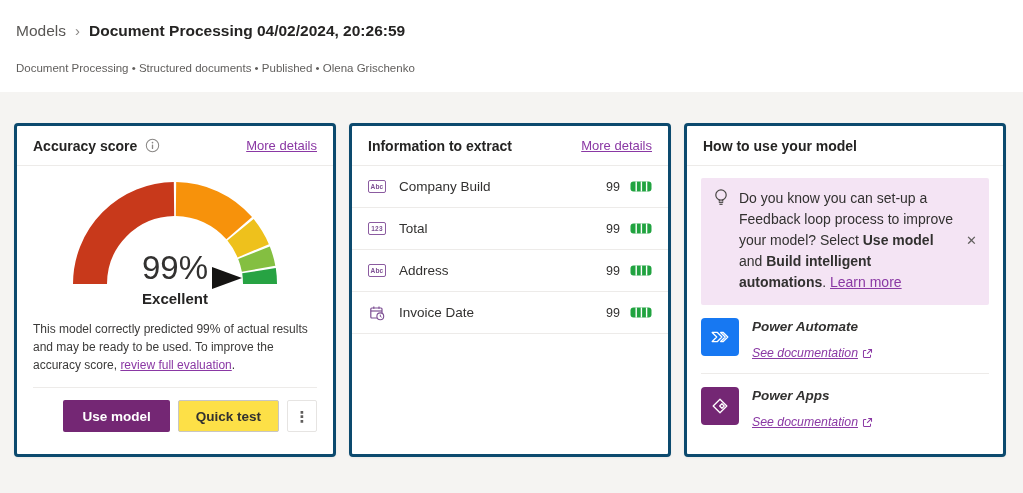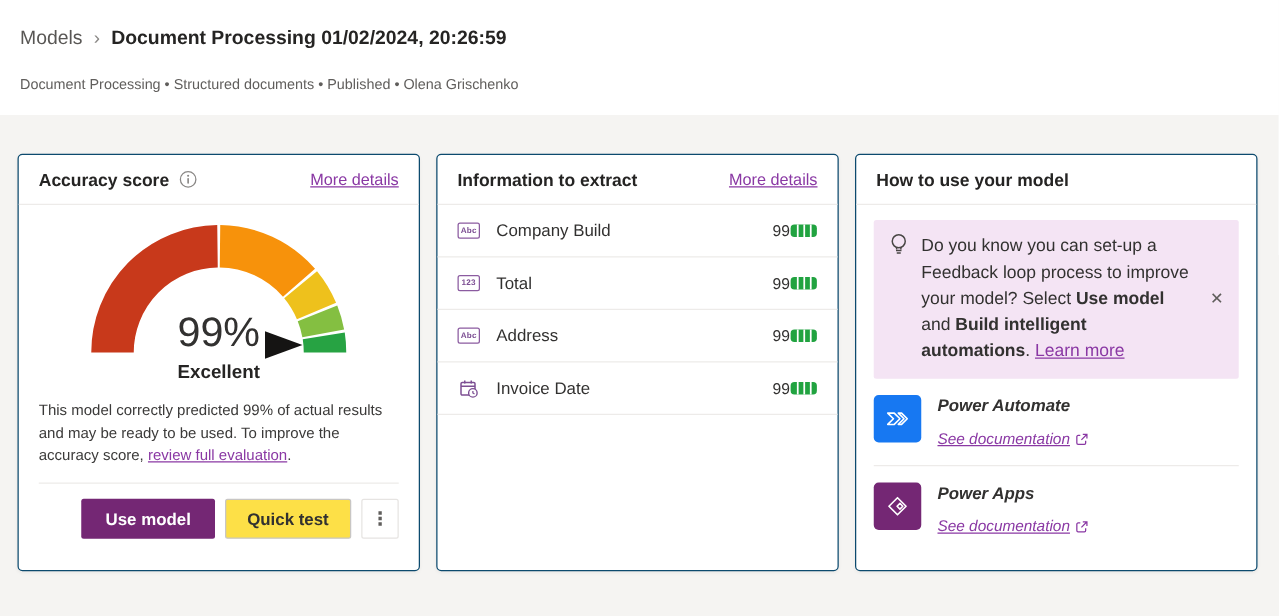--- a/index.html
+++ b/index.html
@@ -9,21 +9,21 @@
   
   .page-header { height:92px; padding:22px 16px 0; background:#fff; }
   .breadcrumb-row { display:flex; align-items:baseline; gap:9px;text-align:right; }
   .crumb { font-size:15.5px; color:#585654; cursor:pointer; }
   .crumb-sep { font-size:15px; color:#8a8886; }
   .page-title { font-size:15.5px; font-weight:700; color:#252423; }
   .meta-line { margin-top:22px; font-size:11.5px; color:#605e5c; }
 
   
   .page-body { background:#f5f4f2; height:401px; padding:31px 14px; display:flex; gap:13px; align-items:flex-start; }
-  .card { width:322px; height:334px; background:#fff; border:1px solid #0c4a6e; border-radius:4px;
+  .card { width:322px; height:334px; background:#fff; border:3px solid #0c4a6e; border-radius:4px;
           box-shadow:0 1px 3px rgba(0,0,0,.05); display:flex; flex-direction:column; }
   .card-head { height:40px; min-height:40px; padding:0 16px; display:flex; align-items:center;
                justify-content:space-between; border-bottom:1px solid #edebe9; }
   .card-title { font-size:14px; font-weight:700; color:#252423; display:flex; align-items:center; gap:8px; }
   a.link { color:#8a38a4; text-decoration:underline; cursor:pointer; }
   .more-link { font-size:13px; }
 
   
   .gauge-wrap { text-align:center; margin-top:-2px; }
   .gauge-value { font-size:33px; fill:#323130; }
@@ -38,21 +38,21 @@
                line-height:1; padding:0; font-weight:700; }
   .info-icon { display:inline-flex; cursor:pointer; }
 
   
   .xrow { height:42px; padding:0 16px; display:flex; align-items:center; border-bottom:1px solid #edebe9; cursor:pointer; }
   .field-icon { width:18px; height:13px; border:1px solid #8b5ba0; border-radius:2px; color:#7d4f93;
                 font-size:6.5px; font-weight:700; display:flex; align-items:center; justify-content:center;
                 letter-spacing:.2px; flex:none; }
   .date-icon { width:18px; display:flex; justify-content:center; flex:none; }
   .xrow-label { margin-left:13px; font-size:13.5px; color:#323130; flex:1; }
-  .xrow-score { font-size:12.5px; color:#323130; margin-right:0; }
+  .xrow-score { font-size:12.5px; color:#323130; margin-right:10px; }
 
   
   .howto-body { padding:12px 14px 0; }
   .tip-banner { background:#f4e4f4; border-radius:2px; padding:10px 10px 12px 12px; display:flex; gap:10px; }
   .tip-text { flex:1; font-size:14px; line-height:1.5; color:#323130; }
   .tip-text b { font-weight:700; }
   .tip-close { color:#605e5c; font-size:13px; cursor:pointer; line-height:1; padding:2px; background:none; border:none; }
   .use-item { display:flex; gap:13px; padding:13px 0 12px; align-items:flex-start;font-style:italic; }
   .brand-tile { width:38px; height:38px; border-radius:4px; display:flex; align-items:center; justify-content:center; flex:none; }
   .tile-flow { background:#1778f2; }
@@ -61,21 +61,21 @@
   .use-doc { margin-top:12px; font-size:12.3px; display:inline-flex; align-items:center; gap:4px; }
   .item-divider { border-top:1px solid #edebe9; }
 </style>
 </head>
 <body>
 
 <header class="page-header">
   <div class="breadcrumb-row">
     <span class="crumb">Models</span>
     <span class="crumb-sep">›</span>
-    <span class="page-title">Document Processing 01/02/2024, 20:26:59</span>
+    <span class="page-title">Document Processing 04/02/2024, 20:26:59</span>
   </div>
   <div class="meta-line">Document Processing • Structured documents • Published • Olena Grischenko</div>
 </header>
 
 <div class="page-body">
 
   <section class="card">
     <div class="card-head">
       <span class="card-title">
         <span>Accuracy score</span>

